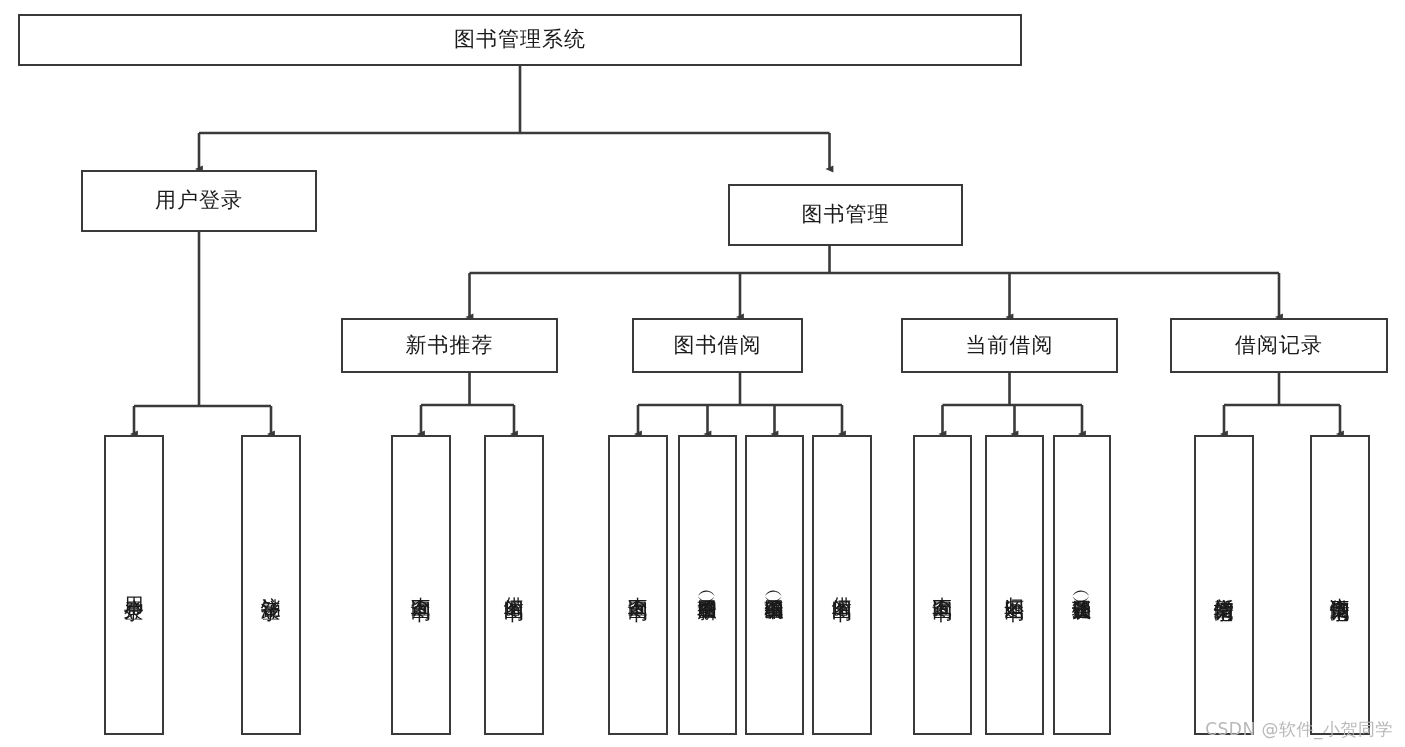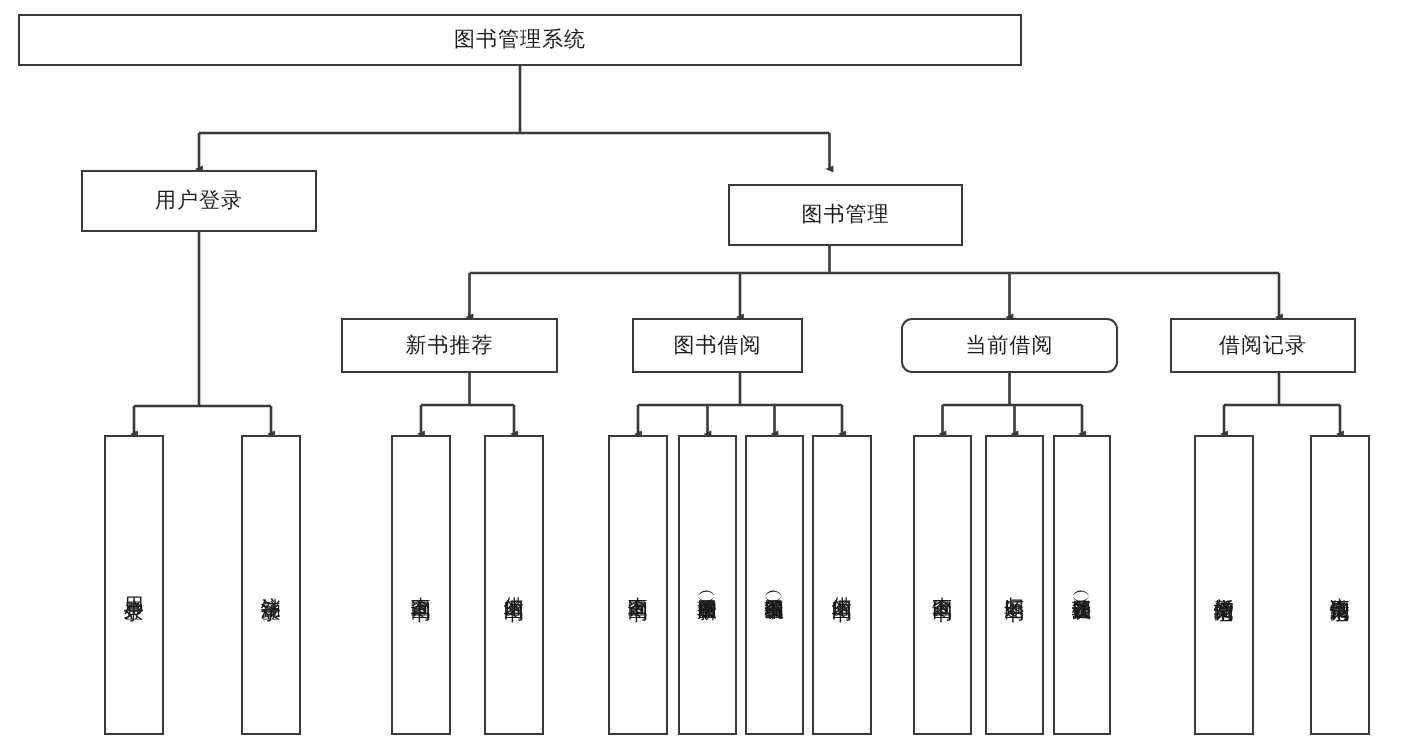--- a/index.html
+++ b/index.html
@@ -127,24 +127,24 @@
       </div>
     </div>
 
   <div id="level3-nodes">
       <div class="node horiz" style="left: 341px; top: 318px; width: 217px; height: 55px;">
         <span class="">新书推荐</span>
       </div>
       <div class="node horiz" style="left: 632px; top: 318px; width: 171px; height: 55px;">
         <span class="">图书借阅</span>
       </div>
-      <div class="node horiz" style="left: 901px; top: 318px; width: 217px; height: 55px; border-radius: 11px;">
+      <div class="node horiz" style="left: 901px; top: 318px; width: 217px; height: 55px;">
         <span class="">当前借阅</span>
       </div>
-      <div class="node horiz" style="left: 1170px; top: 318px; width: 186px; height: 55px;">
+      <div class="node horiz" style="left: 1170px; top: 318px; width: 218px; height: 55px;">
         <span class="">借阅记录</span>
       </div>
     </div>
 
   <div id="leaf-nodes">
       <div class="node vert" style="left: 104px; top: 435px; width: 60px; height: 300px;">
         <span class="vlabel">用户登录</span>
       </div>
       <div class="node vert" style="left: 241px; top: 435px; width: 60px; height: 300px;">
         <span class="vlabel">注销登录</span>
@@ -177,13 +177,14 @@
         <span class="vlabel" style="font-size: 19px; letter-spacing: 0px;">确认归还（管理员）</span>
       </div>
       <div class="node vert" style="left: 1194px; top: 435px; width: 60px; height: 300px;">
         <span class="vlabel" style="font-size: 20px; letter-spacing: 1px;">新增借阅记录</span>
       </div>
       <div class="node vert" style="left: 1310px; top: 435px; width: 60px; height: 300px;">
         <span class="vlabel" style="font-size: 20px; letter-spacing: 1px;">查询借阅记录</span>
       </div>
     </div>
 
+  <div class="watermark">CSDN @软件_小贺同学</div>
 </div>
 
 </body></html>

